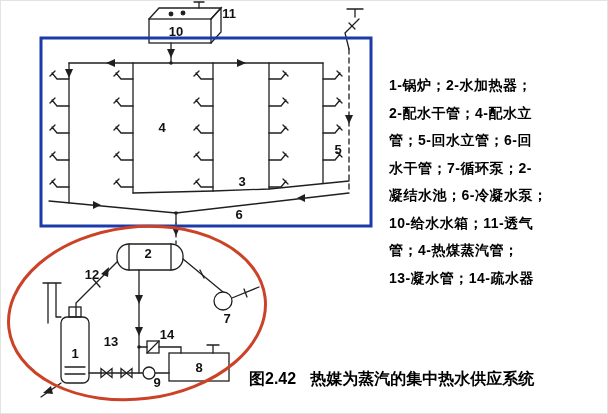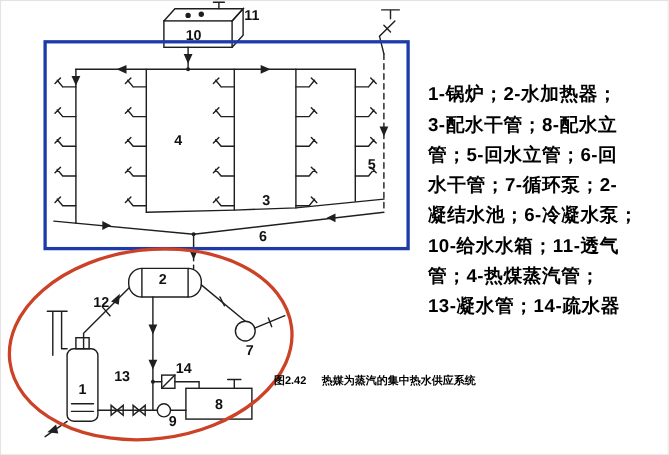--- a/index.html
+++ b/index.html
@@ -4,26 +4,26 @@
 <style>
   html,body{margin:0;padding:0;background:#fff;}
   .stage{
     position:relative;width:608px;height:414px;background:#fff;
     border:1px solid #e3e3e3;box-sizing:border-box;overflow:hidden;
     font-family:"Liberation Sans",sans-serif;color:#000;
   }
   .schematic{position:absolute;left:0;top:0;}
   .legend{
     position:absolute;left:388px;top:71px;width:218px;
-    font-size:17px;line-height:27.5px;font-weight:600;
+    font-size:14px;line-height:27.5px;font-weight:600;
     letter-spacing:0.5px;white-space:nowrap;
   }
   .caption{
-    position:absolute;left:248px;top:338px;
-    font-size:10px;font-weight:700;white-space:nowrap;
+    position:absolute;left:248px;top:368px;
+    font-size:16px;font-weight:700;white-space:nowrap;
   }
   .caption .cap-label{margin-right:14px;}
   svg text.num{
     font-family:"Liberation Sans",sans-serif;
     font-size:13px;font-weight:700;fill:#111;stroke:none;text-anchor:middle;
   }
 </style>
 </head>
 <body>
 
@@ -190,21 +190,21 @@
       <text class="num" x="110" y="345">13</text>
       <text class="num" x="166" y="338">14</text>
       <text class="num" x="74" y="357">1</text>
       <text class="num" x="156" y="386">9</text>
       <text class="num" x="198" y="371">8</text>
     </g>
   </svg>
 
   <div class="legend">
     <div class="legend-line">1-锅炉；2-水加热器；</div>
-    <div class="legend-line">3-配水干管；8-配水立</div>
+    <div class="legend-line">2-配水干管；4-配水立</div>
     <div class="legend-line">管；5-回水立管；6-回</div>
     <div class="legend-line">水干管；7-循环泵；2-</div>
     <div class="legend-line">凝结水池；6-冷凝水泵；</div>
     <div class="legend-line">10-给水水箱；11-透气</div>
     <div class="legend-line">管；4-热煤蒸汽管；</div>
     <div class="legend-line">13-凝水管；14-疏水器</div>
   </div>
 
   <div class="caption">
     <span class="cap-label">图2.42</span><span>热媒为蒸汽的集中热水供应系统</span>

